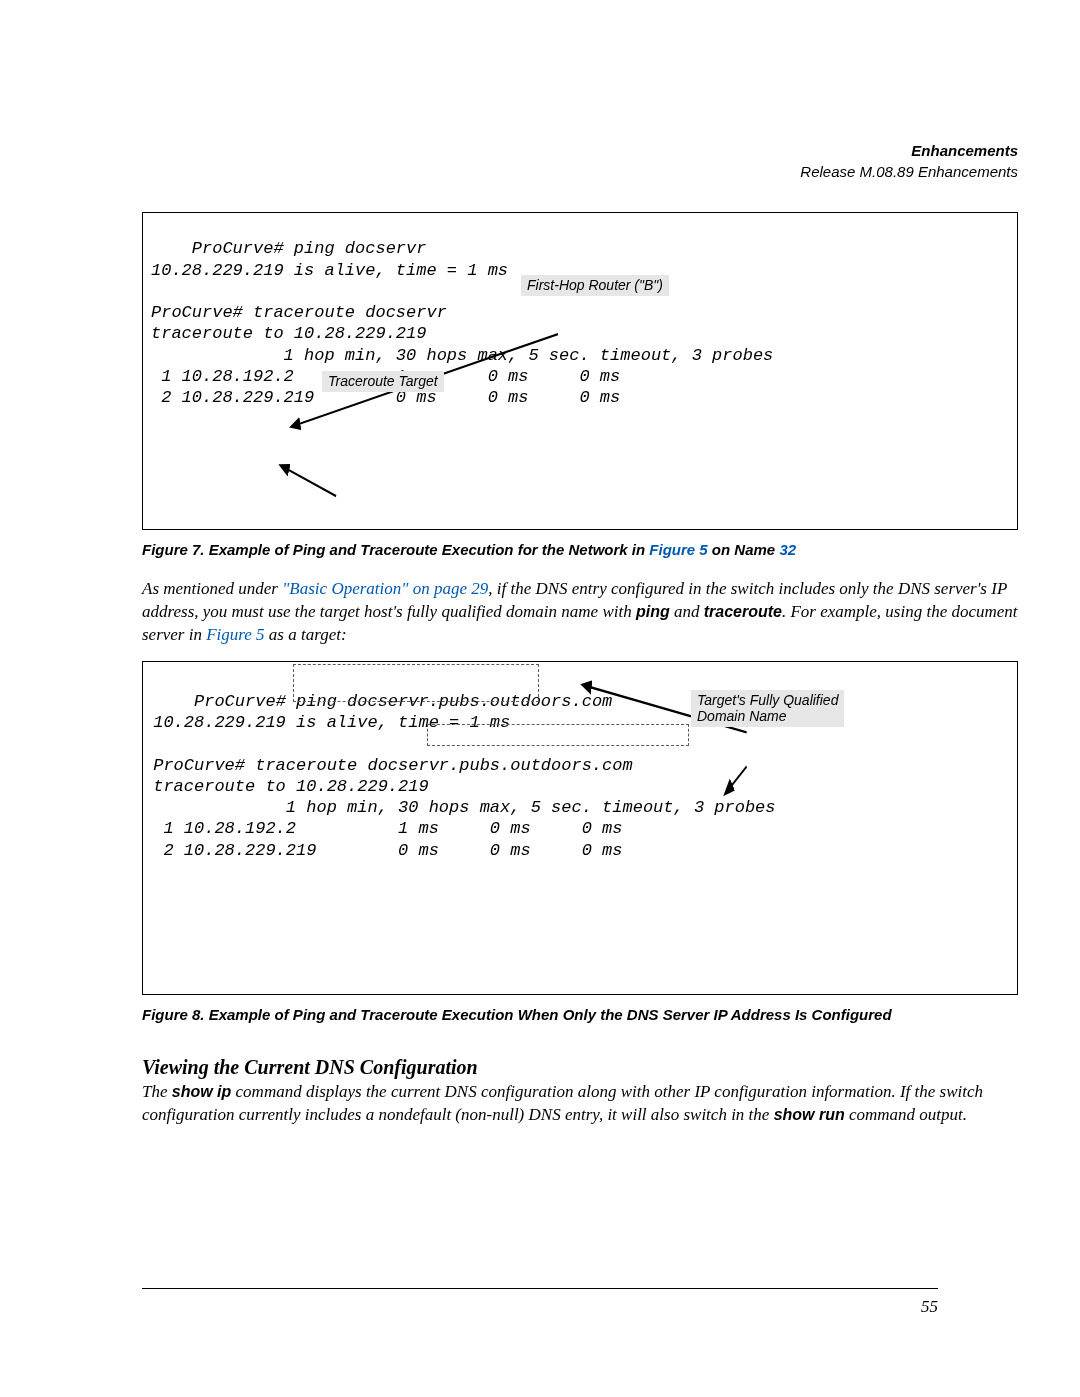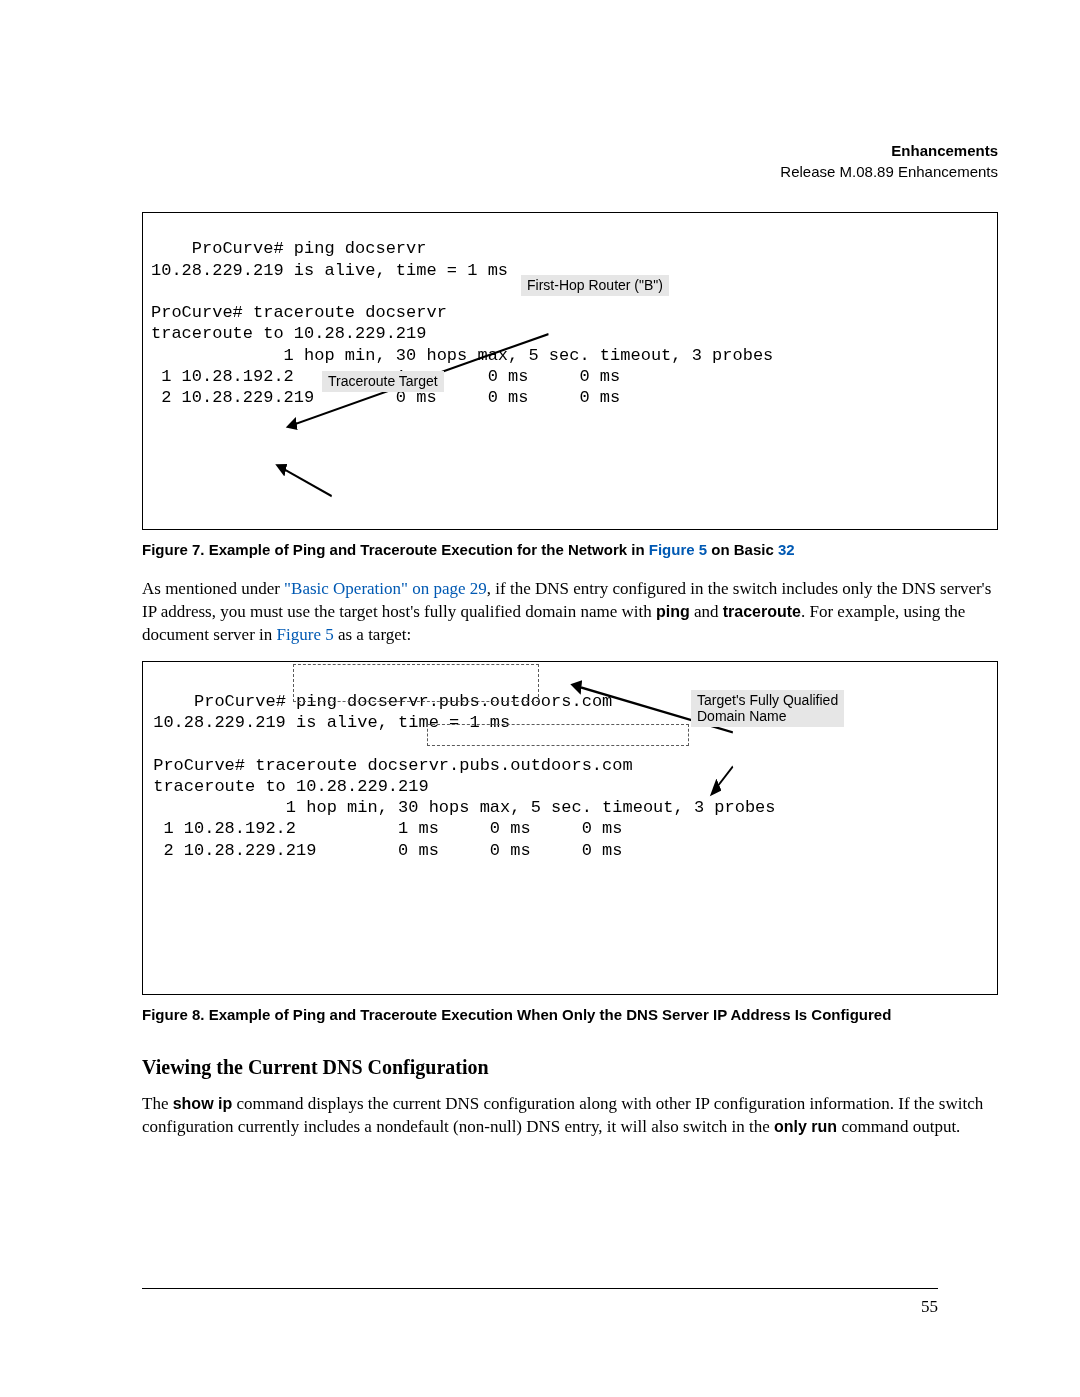--- a/index.html
+++ b/index.html
@@ -9,21 +9,22 @@
     background: #fff;
     color: #000;
     font-size: 17px;
     line-height: 1.35;
   }
   .page {
     width: 1080px;
     height: 1397px;
     position: relative;
     box-sizing: border-box;
-    padding: 140px 82px 0 142px;
+    padding: 140px 62px 0 142px;
+    font-style: italic;
   }
   .header {
     text-align: right;
     font-family: Arial, Helvetica, sans-serif;
     font-size: 15px;
     line-height: 1.4;
     margin-bottom: 30px;
   }
   .header .bold { font-weight: bold; }
   .codebox {
@@ -43,21 +44,21 @@
     margin: 10px 0 18px 0;
   }
   .caption .link { color: #0059b3; }
   .bodytext { margin: 0 0 14px 0; }
   .bodytext .link { color: #0059b3; }
   .bodytext .b { font-weight: bold; font-family: Arial, Helvetica, sans-serif; font-size: 16px; text-align: center; }
   .subhead {
     font-family: "Times New Roman", Times, serif;
     font-weight: bold;
     font-size: 20px;
-    margin: 28px 0 12px 0;
+    margin: 28px 0 0 0;
   }
   .callout {
     position: absolute;
     background: #e6e6e6;
     font-family: Arial, Helvetica, sans-serif;
     font-size: 14px;
     padding: 2px 6px;
     border: none;
     line-height: 1.2;
     z-index: 3;
@@ -117,21 +118,21 @@
         <marker id="ah1" markerWidth="10" markerHeight="10" refX="2" refY="3" orient="auto">
           <path d="M0,0 L0,6 L8,3 z" fill="#000"></path>
         </marker>
       </defs>
       <line x1="376" y1="71" x2="140" y2="124" stroke="#000" stroke-width="1.3" marker-end="url(#ah1)"></line>
       <line x1="175" y1="166" x2="130" y2="150" stroke="#000" stroke-width="1.3" marker-end="url(#ah1)"></line>
     </svg>
   </div>
 
   <div class="caption">
-    <span>Figure 7.  Example of Ping and Traceroute Execution for the Network in </span><span class="link">Figure 5</span><span> on Basic </span><span class="link">32</span>
+    <span>Figure 7.  Example of Ping and Traceroute Execution for the Network in </span><span class="link">Figure 5</span><span> on Name </span><span class="link">32</span>
   </div>
 
   <p class="bodytext">
     <span>As mentioned under </span><span class="link">"Basic Operation" on page 29</span><span>, if the DNS entry configured in the switch includes only the DNS server's IP address, you must use the target host's fully qualified domain name with </span><span class="b">ping</span><span> and </span><span class="b">traceroute</span><span>. For example, using the document server in </span><span class="link">Figure 5</span><span> as a target:</span>
   </p>
 
   <div class="codebox" style="padding:8px 8px 6px 0;">
     <span> ProCurve# ping docservr.pubs.outdoors.com
  10.28.229.219 is alive, time = 1 ms
 
@@ -156,18 +157,18 @@
 
       <line x1="547" y1="55" x2="532" y2="66" stroke="#000" stroke-width="1.3" marker-end="url(#ah2)"></line>
     </svg>
   </div>
 
   <div class="caption">Figure 8.  Example of Ping and Traceroute Execution When Only the DNS Server IP Address Is Configured</div>
 
   <div class="subhead">Viewing the Current DNS Configuration</div>
 
   <p class="bodytext">
-    <span>The </span><span class="b">show ip</span><span> command displays the current DNS configuration along with other IP configuration information. If the switch configuration currently includes a nondefault (non-null) DNS entry, it will also switch in the </span><span class="b">only run</span><span> command output.</span>
+    <span>The </span><span class="b">show ip</span><span> command displays the current DNS configuration along with other IP configuration information. If the switch configuration currently includes a nondefault (non-null) DNS entry, it will also switch in the </span><span class="b">show run</span><span> command output.</span>
   </p>
 
   <div class="footer-line"></div>
   <div class="page-number">55</div>
 </div>
 
 </body></html>

